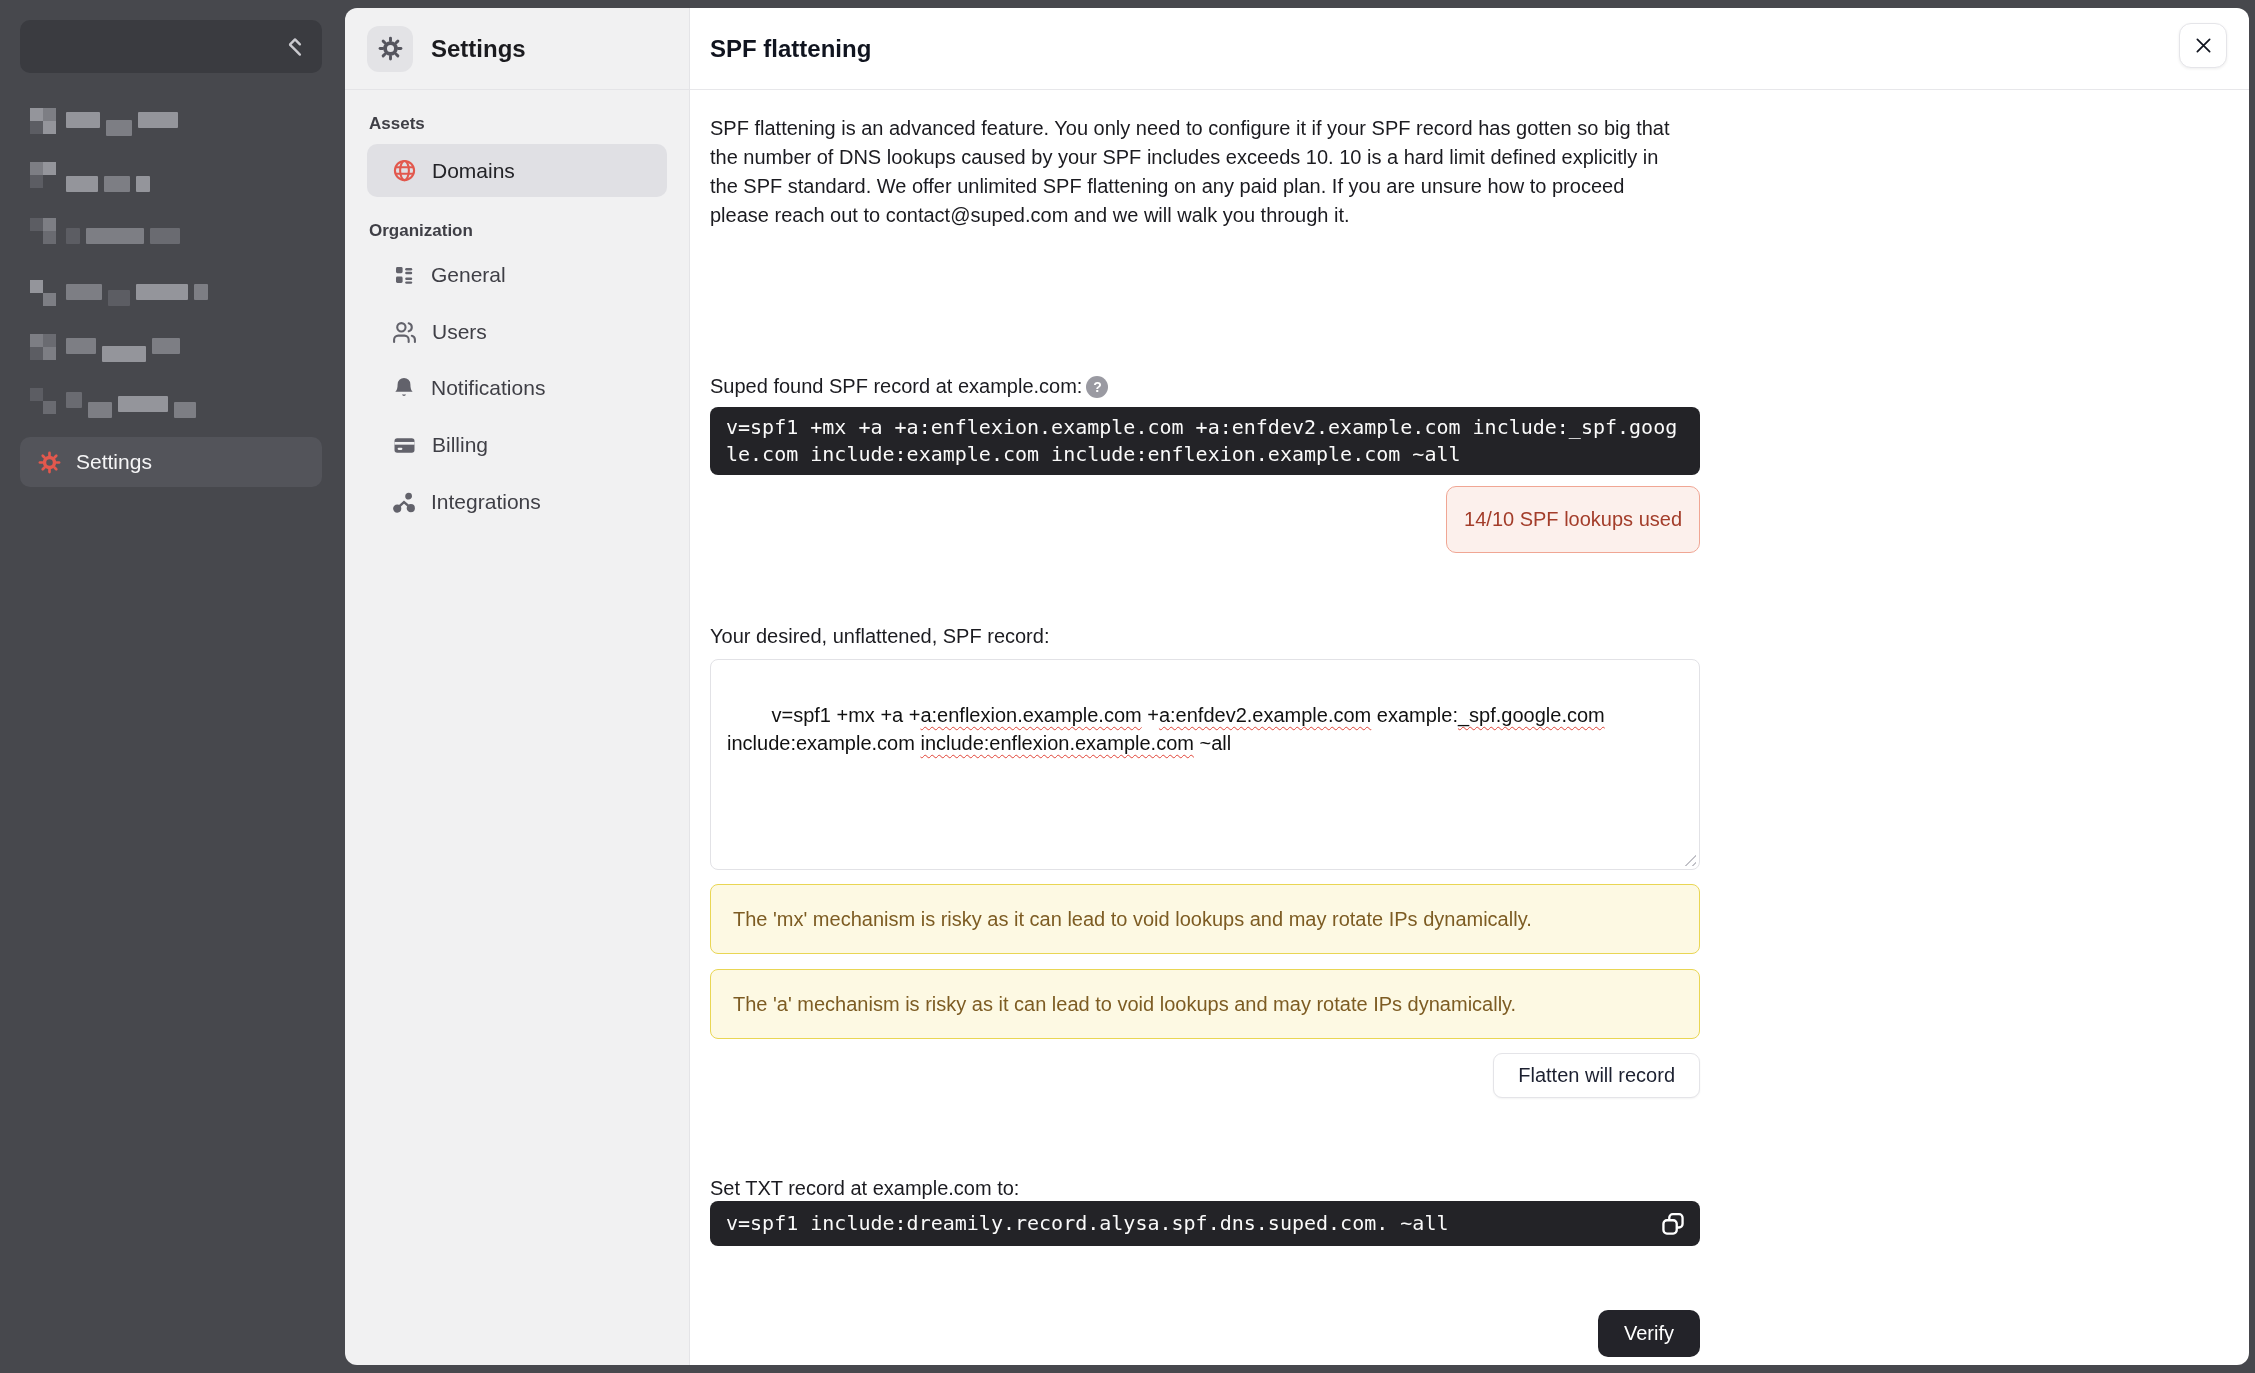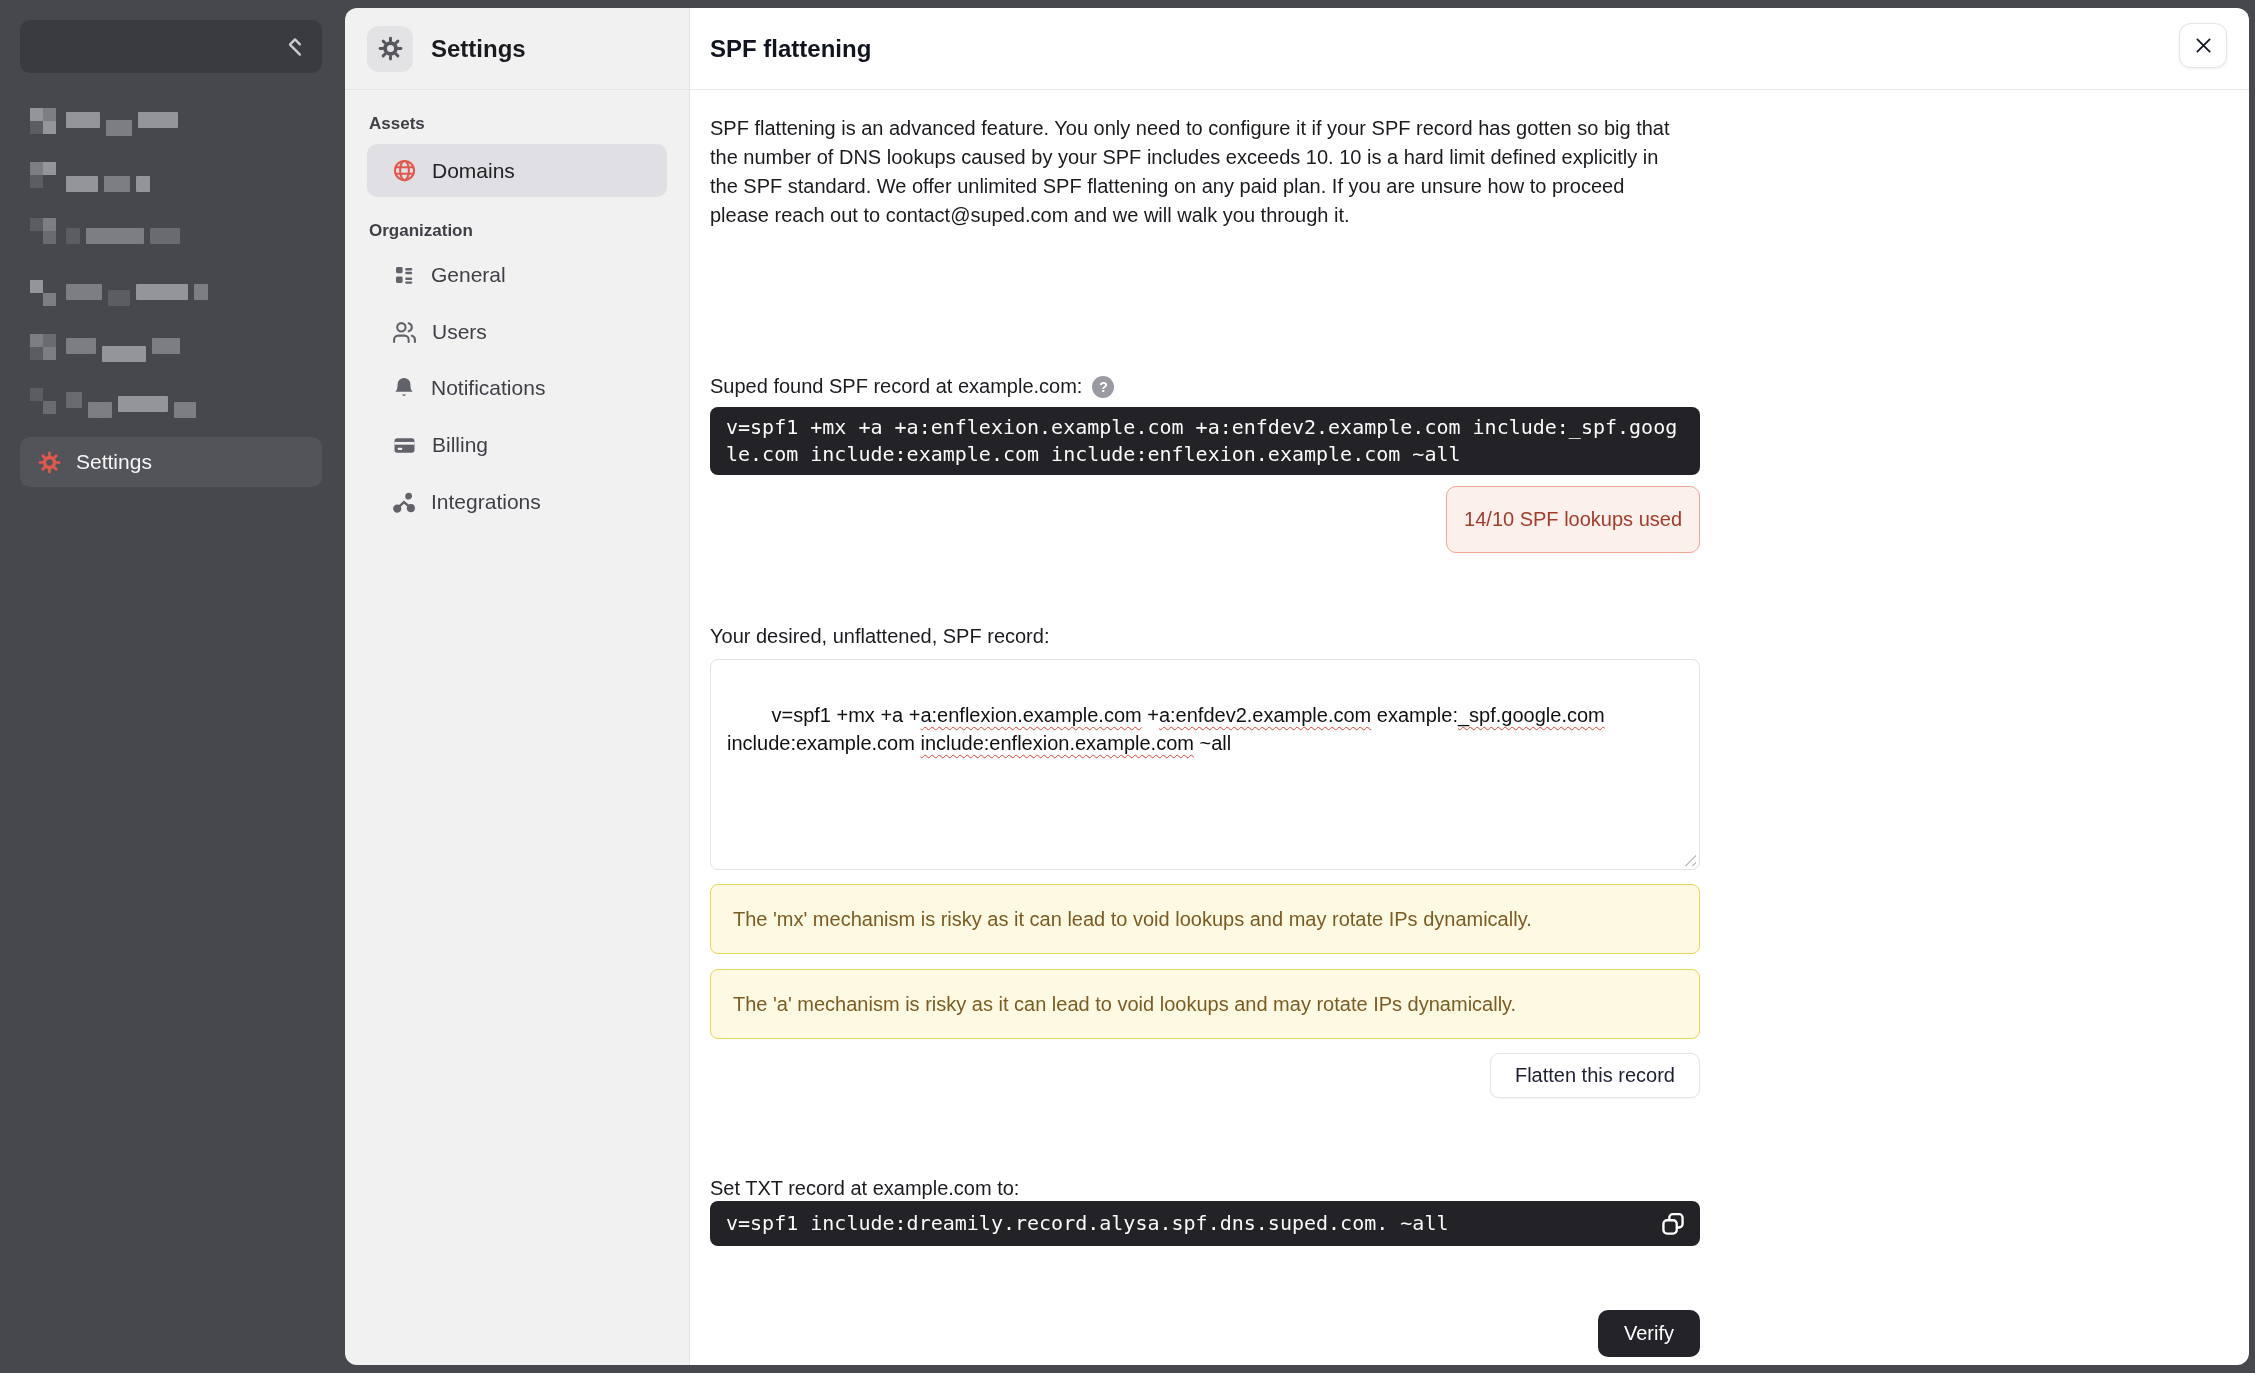--- a/index.html
+++ b/index.html
@@ -50,21 +50,21 @@
                  border-bottom:1px solid #e7e7ea; display:flex; align-items:center; padding-left:20px; }
   .main-title { font-size:24px; font-weight:700; color:#10141f; }
   .close-btn { position:absolute; right:22px; top:15px; width:48px; height:45px;
                background:#fff; border:1px solid #e5e5e9; border-radius:12px;
                box-shadow:0 1px 3px rgba(0,0,0,.07); display:flex; align-items:center;
                justify-content:center; cursor:pointer; }
 
   .content { position:absolute; left:20px; top:84px; width:990px; height:1200px; }
   .desc { position:absolute; top:22px; width:968px; font-size:20px; line-height:29px; color:#1b1b20; }
 
-  .field-label { position:absolute; font-size:20px; color:#1b1b20; display:flex; align-items:center; gap:10px; }
+  .field-label { position:absolute; font-size:20px; color:#1b1b20; display:flex; align-items:center; gap:4px; }
   .help-icon { width:22px; height:22px; border-radius:50%; background:#9a9aa2; color:#fff;
                font-size:14px; font-weight:700; display:flex; align-items:center;
                justify-content:center; cursor:pointer; }
 
   .code-block { position:absolute; width:990px; background:#232327; border-radius:8px;
                 color:#fafafa; font-family:"DejaVu Sans Mono", monospace; font-size:20px;
                 line-height:27px; padding:7px 16px; word-break:break-all; }
   .code-block.single { height:45px; display:flex; align-items:center; padding:0 56px 0 16px; }
   .copy-btn { position:absolute; right:10px; top:50%; transform:translateY(-50%);
               width:34px; height:34px; display:flex; align-items:center; justify-content:center;
@@ -313,21 +313,21 @@
 
       <div class="field-label" style="top:533px">Your desired, unflattened, SPF record:</div>
 
       <div class="spf-textarea">
         <span>v=spf1 +mx +a +</span><span class="wavy">a:enflexion.example.com</span><span> +</span><span class="wavy">a:enfdev2.example.com</span><span> example:</span><span class="wavy">_spf.google.com</span><span> include:example.com </span><span class="wavy">include:enflexion.example.com</span><span> ~all</span><span class="resize-handle"></span>
       </div>
 
       <div class="warning" style="top:792px">The 'mx' mechanism is risky as it can lead to void lookups and may rotate IPs dynamically.</div>
       <div class="warning" style="top:877px">The 'a' mechanism is risky as it can lead to void lookups and may rotate IPs dynamically.</div>
 
-      <button class="flatten-btn">Flatten this record</button>
+      <button class="flatten-btn">Flatten will record</button>
 
       <div class="field-label" style="top:1085px">Set TXT record at example.com to:</div>
 
       <div class="code-block single" style="top:1109px">
         <span>v=spf1 include:dreamily.record.alysa.spf.dns.suped.com. ~all</span>
         <button class="copy-btn">
           <svg width="28" height="28" viewBox="0 0 24 24" fill="none" stroke="#ffffff" stroke-width="2" stroke-linejoin="round">
             <rect x="8.8" y="3.6" width="11.4" height="11.4" rx="3" fill="none"></rect>
             <rect x="3.8" y="8.8" width="11.4" height="11.4" rx="3" fill="#232327"></rect>
           </svg>

